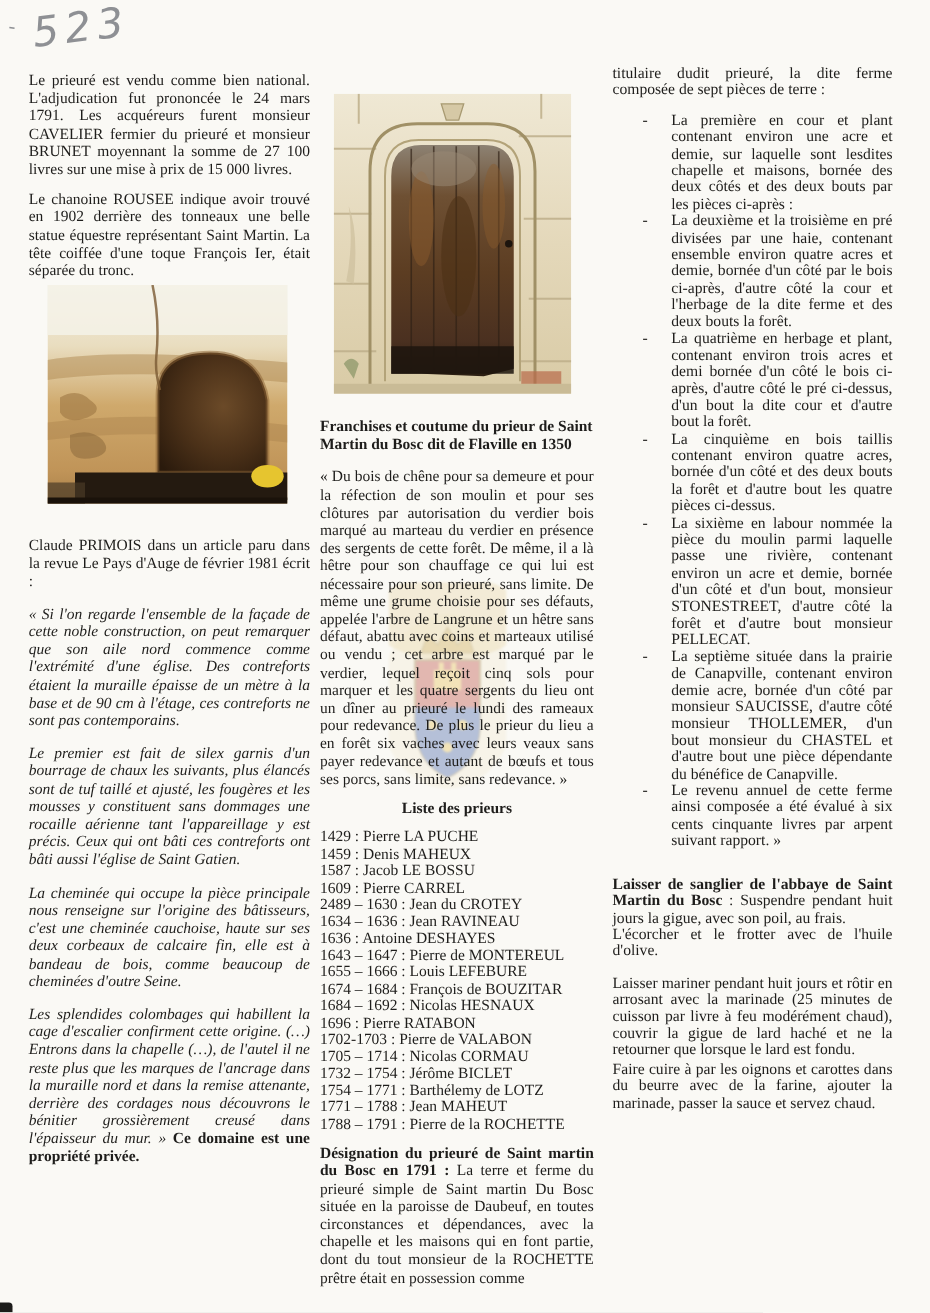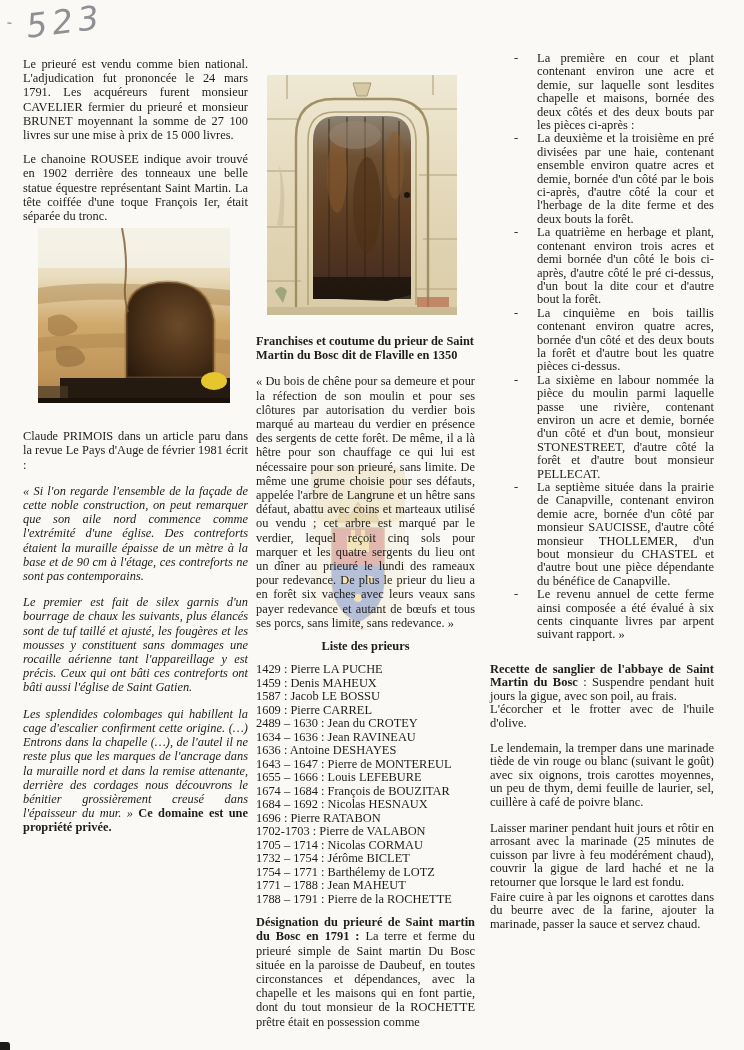--- a/index.html
+++ b/index.html
@@ -92,20 +92,21 @@
       <path d="M84 0 Q90 28 87 58 Q86 70 90 84" stroke="#7a5a33" stroke-width="2" fill="none" opacity="0.8"></path>
       <rect x="22" y="150" width="170" height="22" fill="#241a10"></rect>
       <rect x="0" y="158" width="30" height="17" fill="#4a3a26" opacity="0.7"></rect>
       <ellipse cx="176" cy="153" rx="13" ry="9" fill="#e6c52f"></ellipse>
       <rect x="0" y="170" width="192" height="5" fill="#1a120a"></rect>
     </svg>
 
     <p class="p">Claude PRIMOIS dans un article paru dans la revue Le Pays d'Auge de février 1981 écrit :</p>
     <p class="p ital">« Si l'on regarde l'ensemble de la façade de cette noble construction, on peut remarquer que son aile nord commence comme l'extrémité d'une église. Des contreforts étaient la muraille épaisse de un mètre à la base et de 90 cm à l'étage, ces contreforts ne sont pas contemporains.</p>
     <p class="p ital">Le premier est fait de silex garnis d'un bourrage de chaux les suivants, plus élancés sont de tuf taillé et ajusté, les fougères et les mousses y constituent sans dommages une rocaille aérienne tant l'appareillage y est précis. Ceux qui ont bâti ces contreforts ont bâti aussi l'église de Saint Gatien.</p>
+    <p class="p ital">La cheminée qui occupe la pièce principale nous renseigne sur l'origine des bâtisseurs, c'est une cheminée cauchoise, haute sur ses deux corbeaux de calcaire fin, elle est à bandeau de bois, comme beaucoup de cheminées d'outre Seine.</p>
     <p class="p"><span class="ital">Les splendides colombages qui habillent la cage d'escalier confirment cette origine. (…) Entrons dans la chapelle (…), de l'autel il ne reste plus que les marques de l'ancrage dans la muraille nord et dans la remise attenante, derrière des cordages nous découvrons le bénitier grossièrement creusé dans l'épaisseur du mur. » </span><span class="bold">Ce domaine est une propriété privée.</span></p>
   </div>
 
   <div class="col col-mid">
     <svg class="photo photo-door" viewBox="0 0 190 240">
       <defs>
         <linearGradient id="sg" x1="0" y1="0" x2="0" y2="1">
           <stop offset="0" stop-color="#efe8d4"></stop>
           <stop offset="0.5" stop-color="#e4d8ba"></stop>
           <stop offset="1" stop-color="#d9cba6"></stop>
@@ -157,32 +158,32 @@
       <div class="prieur">1705 – 1714 : Nicolas CORMAU</div>
       <div class="prieur">1732 – 1754 : Jérôme BICLET</div>
       <div class="prieur">1754 – 1771 : Barthélemy de LOTZ</div>
       <div class="prieur">1771 – 1788 : Jean MAHEUT</div>
       <div class="prieur">1788 – 1791 : Pierre de la ROCHETTE</div>
     </div>
     <p class="p"><span class="bold">Désignation du prieuré de Saint martin du Bosc en 1791 : </span><span>La terre et ferme du prieuré simple de Saint martin Du Bosc située en la paroisse de Daubeuf, en toutes circonstances et dépendances, avec la chapelle et les maisons qui en font partie, dont du tout monsieur de la ROCHETTE prêtre était en possession comme</span></p>
   </div>
 
   <div class="col col-right">
+    <p class="p intro">titulaire dudit prieuré, la dite ferme composée de sept pièces de terre :</p>
     <div class="pieces-block">
       <div class="piece"><span class="dash">-</span><span>La première en cour et plant contenant environ une acre et demie, sur laquelle sont lesdites chapelle et maisons, bornée des deux côtés et des deux bouts par les pièces ci-après :</span></div>
       <div class="piece"><span class="dash">-</span><span>La deuxième et la troisième en pré divisées par une haie, contenant ensemble environ quatre acres et demie, bornée d'un côté par le bois ci-après, d'autre côté la cour et l'herbage de la dite ferme et des deux bouts la forêt.</span></div>
       <div class="piece"><span class="dash">-</span><span>La quatrième en herbage et plant, contenant environ trois acres et demi bornée d'un côté le bois ci-après, d'autre côté le pré ci-dessus, d'un bout la dite cour et d'autre bout la forêt.</span></div>
       <div class="piece"><span class="dash">-</span><span>La cinquième en bois taillis contenant environ quatre acres, bornée d'un côté et des deux bouts la forêt et d'autre bout les quatre pièces ci-dessus.</span></div>
       <div class="piece"><span class="dash">-</span><span>La sixième en labour nommée la pièce du moulin parmi laquelle passe une rivière, contenant environ un acre et demie, bornée d'un côté et d'un bout, monsieur STONESTREET, d'autre côté la forêt et d'autre bout monsieur PELLECAT.</span></div>
       <div class="piece"><span class="dash">-</span><span>La septième située dans la prairie de Canapville, contenant environ demie acre, bornée d'un côté par monsieur SAUCISSE, d'autre côté monsieur THOLLEMER, d'un bout monsieur du CHASTEL et d'autre bout une pièce dépendante du bénéfice de Canapville.</span></div>
       <div class="piece"><span class="dash">-</span><span>Le revenu annuel de cette ferme ainsi composée a été évalué à six cents cinquante livres par arpent suivant rapport. »</span></div>
     </div>
     <div class="recette-block">
-      <div class="p" style="margin:0"><span class="bold">Recette de sanglier de l'abbaye de Saint Martin du Bosc</span><span> : Suspendre pendant huit jours la gigue, avec son poil, au frais.</span></div>
+      <div class="p" style="margin:0"><span class="bold">Laisser de sanglier de l'abbaye de Saint Martin du Bosc</span><span> : Suspendre pendant huit jours la gigue, avec son poil, au frais.</span></div>
       <div class="p" style="margin:0">L'écorcher et le frotter avec de l'huile d'olive.</div>
     </div>
-    <p class="p" style="margin-bottom:13px">Le lendemain, la tremper dans une marinade tiède de vin rouge ou blanc (suivant le goût) avec six oignons, trois carottes moyennes, un peu de thym, demi feuille de laurier, sel, cuillère à café de poivre blanc.</p>
     <p class="p" style="margin-bottom:2px">Laisser mariner pendant huit jours et rôtir en arrosant avec la marinade (25 minutes de cuisson par livre à feu modérément chaud), couvrir la gigue de lard haché et ne la retourner que lorsque le lard est fondu.</p>
     <p class="p">Faire cuire à par les oignons et carottes dans du beurre avec de la farine, ajouter la marinade, passer la sauce et servez chaud.</p>
   </div>
 
   <div class="corner-mark"></div>
 </div>
 
 </body></html>

